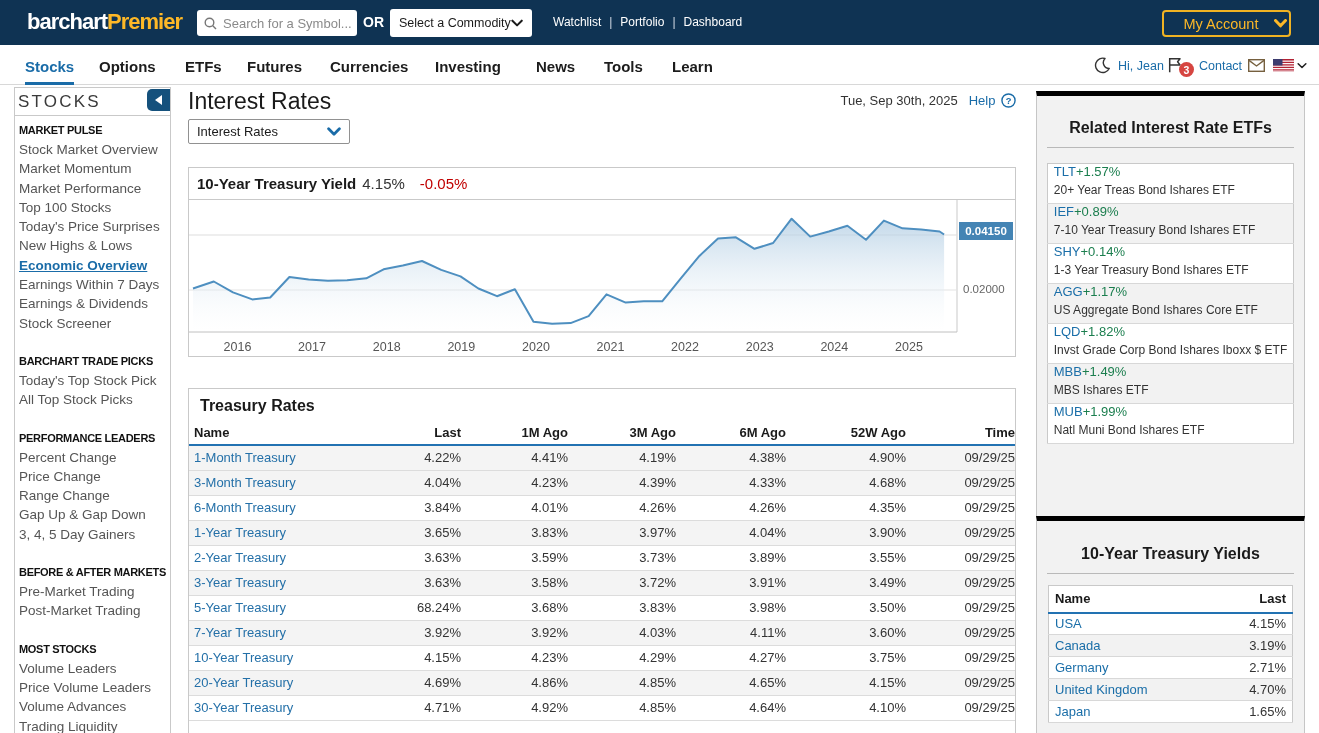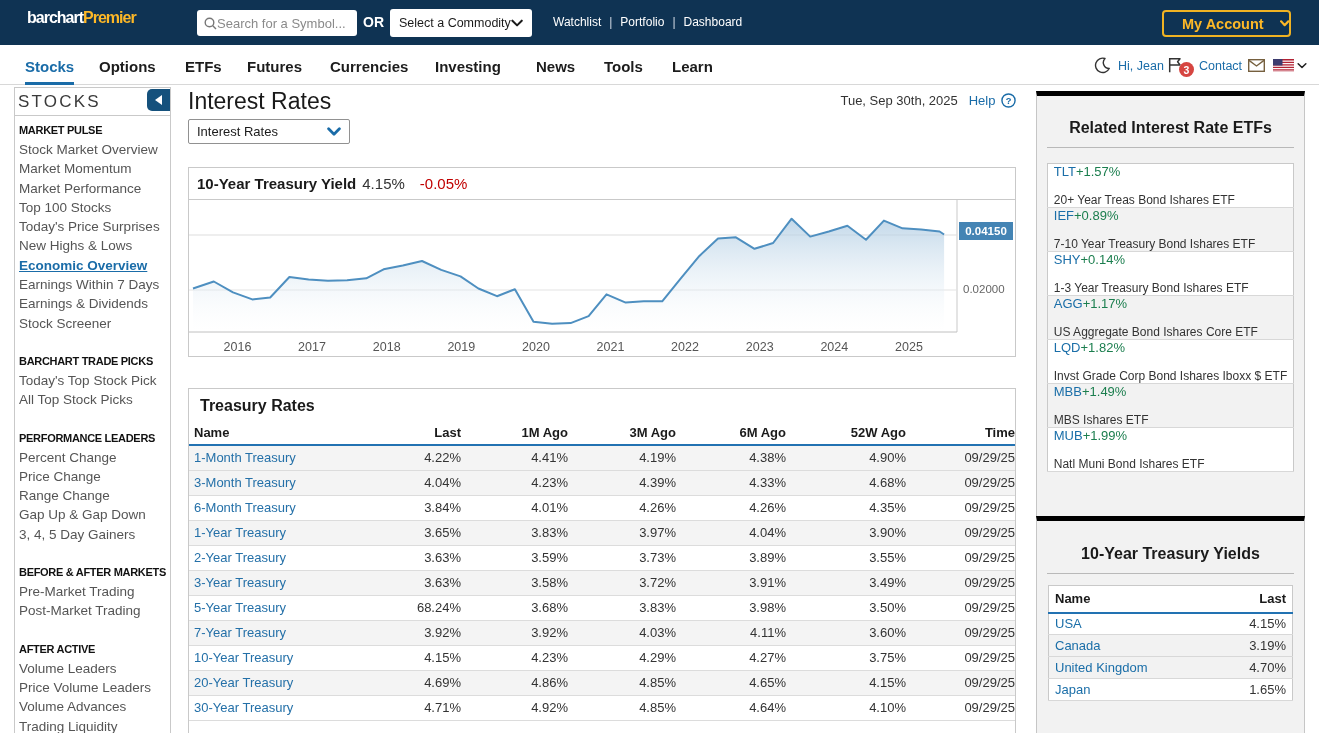--- a/index.html
+++ b/index.html
@@ -1,29 +1,29 @@
 <!DOCTYPE html>
 <html><head>
 <meta charset="utf-8">
 <style>
 *{box-sizing:border-box;margin:0;padding:0}
 html,body{width:1319px;height:733px}
 body{font-family:"Liberation Sans",sans-serif;background:#fff;overflow:hidden;position:relative}
 
 .topbar{position:absolute;top:0;left:0;width:1319px;height:45px;background:#0f3353}
-.logo{position:absolute;left:27px;top:9px;font-size:16px;font-weight:bold;color:#fff;letter-spacing:-1px}
+.logo{position:absolute;left:27px;top:9px;font-size:22px;font-weight:bold;color:#fff;letter-spacing:-1px}
 .logo .gold{color:#fdb827}
 .searchbox{position:absolute;left:197px;top:10px;width:160px;height:26px;background:#fff;border-radius:3px;display:flex;align-items:center;padding-left:7px}
 .searchbox svg{flex:0 0 auto}
-.searchbox span{color:#8a8a8a;font-size:13px;margin-left:0;white-space:nowrap}
+.searchbox span{color:#8a8a8a;font-size:13px;margin-left:6px;white-space:nowrap}
 .ortxt{position:absolute;left:363px;top:14px;color:#fff;font-size:14px;font-weight:bold}
 .commodity{position:absolute;left:390px;top:9px;width:142px;height:28px;background:#fff;border-radius:3px;display:flex;align-items:center;justify-content:space-between;padding:0 9px;font-size:12.5px;color:#1a1a1a;white-space:nowrap}
 .toplinks{position:absolute;left:553px;top:15px;color:#fff;font-size:12px;white-space:nowrap}
 .toplinks .sep{margin:0 8px;color:#cfd8e3}
-.myaccount{position:absolute;left:1162px;top:10px;width:129px;height:27px;border:2px solid #f0b323;border-radius:4px;color:#fdb827;font-size:14.5px;font-weight:bold;display:flex;align-items:center;justify-content:center;padding-left:18px;white-space:nowrap}
+.myaccount{position:absolute;left:1162px;top:10px;width:129px;height:27px;border:2px solid #f0b323;border-radius:4px;color:#fdb827;font-size:14.5px;font-weight:normal;display:flex;align-items:center;justify-content:center;padding-left:18px;white-space:nowrap}
 .myaccount .chev{margin-left:16px}
 
 .nav2{position:absolute;top:45px;left:0;width:1319px;height:40px;background:#fff;border-bottom:1px solid #d8d8d8}
 .nav2 .item{position:absolute;top:13px;font-size:15px;font-weight:bold;color:#1c1c1c;white-space:nowrap}
 .nav2 .active{color:#1a6ca8}
 .nav2 .active::after{content:"";position:absolute;left:0;right:0;bottom:-10px;height:3px;background:#1a6ca8}
 .hijean{color:#1a6ca8;font-size:12.5px}
 .contact{color:#1a6ca8;font-size:12.5px}
 
 .sidebar{position:absolute;left:14px;top:87px;width:157px;height:646px;border:1px solid #c9c9c9;border-bottom:none;background:#fff}
@@ -66,21 +66,21 @@
 .whr{border-top:1px solid #b9b9b9;margin:10px 10px 0 10px}
 table.w{border-collapse:collapse;font-size:13px;margin:15px auto 0 auto;width:245px;border:1px solid #c9c9c9;background:#fff}
 table.w th{font-weight:bold;color:#1a1a1a;height:27px;border-bottom:2px solid #2272b2;padding:0 6px;text-align:right}
 table.w th.nm{text-align:left}
 table.w td{padding:0 6px}
 table.w tr.g{background:#f2f2f2}
 .etf td{height:40px;vertical-align:top;padding-top:4px}
 .etf .l1{display:flex;align-items:baseline}
 .etf .sym{color:#1a6ea8}
 .etf .chg{color:#1b7e4e}
-.etf .desc{color:#333;margin-top:14px;white-space:nowrap;font-size:12px}
+.etf .desc{color:#333;margin-top:4px;white-space:nowrap;font-size:12px}
 .etf tr.r{border-bottom:1px solid #d8d8d8}
 table.w2 td{height:22px;border-bottom:1px solid #d8d8d8}
 table.w2 td.nm{color:#1a6ea8}
 table.w2 td.v{text-align:right;color:#333}
 </style>
 </head>
 <body>
 
 <div class="topbar">
   <div class="logo">barchart<span class="gold">Premier</span></div>
@@ -169,21 +169,21 @@
     <div class="sb-link">All Top Stock Picks</div>
     <div class="sb-sec">PERFORMANCE LEADERS</div>
     <div class="sb-link">Percent Change</div>
     <div class="sb-link">Price Change</div>
     <div class="sb-link">Range Change</div>
     <div class="sb-link">Gap Up &amp; Gap Down</div>
     <div class="sb-link">3, 4, 5 Day Gainers</div>
     <div class="sb-sec">BEFORE &amp; AFTER MARKETS</div>
     <div class="sb-link">Pre-Market Trading</div>
     <div class="sb-link">Post-Market Trading</div>
-    <div class="sb-sec">AFTER ACTIVE</div>
+    <div class="sb-sec">MOST STOCKS</div>
     <div class="sb-link">Volume Leaders</div>
     <div class="sb-link">Price Volume Leaders</div>
     <div class="sb-link">Volume Advances</div>
     <div class="sb-link">Trading Liquidity</div>
   </div>
 </div>
 
 <div class="pagetitle">Interest Rates</div>
 <div class="dateline">Tue, Sep 30th, 2025 &nbsp; <span class="help">Help</span>
   <svg style="vertical-align:-3px;margin-left:2px" width="15" height="15" viewBox="0 0 16 16">
@@ -442,20 +442,24 @@
           <th>Last</th>
         </tr>
     <tr>
           <td class="nm">USA</td>
           <td class="v">4.15%</td>
         </tr>
     <tr class="g">
           <td class="nm">Canada</td>
           <td class="v">3.19%</td>
         </tr>
+    <tr>
+          <td class="nm">Germany</td>
+          <td class="v">2.71%</td>
+        </tr>
     <tr class="g">
           <td class="nm">United Kingdom</td>
           <td class="v">4.70%</td>
         </tr>
     <tr>
           <td class="nm">Japan</td>
           <td class="v">1.65%</td>
         </tr>
   </tbody>
     </table>

